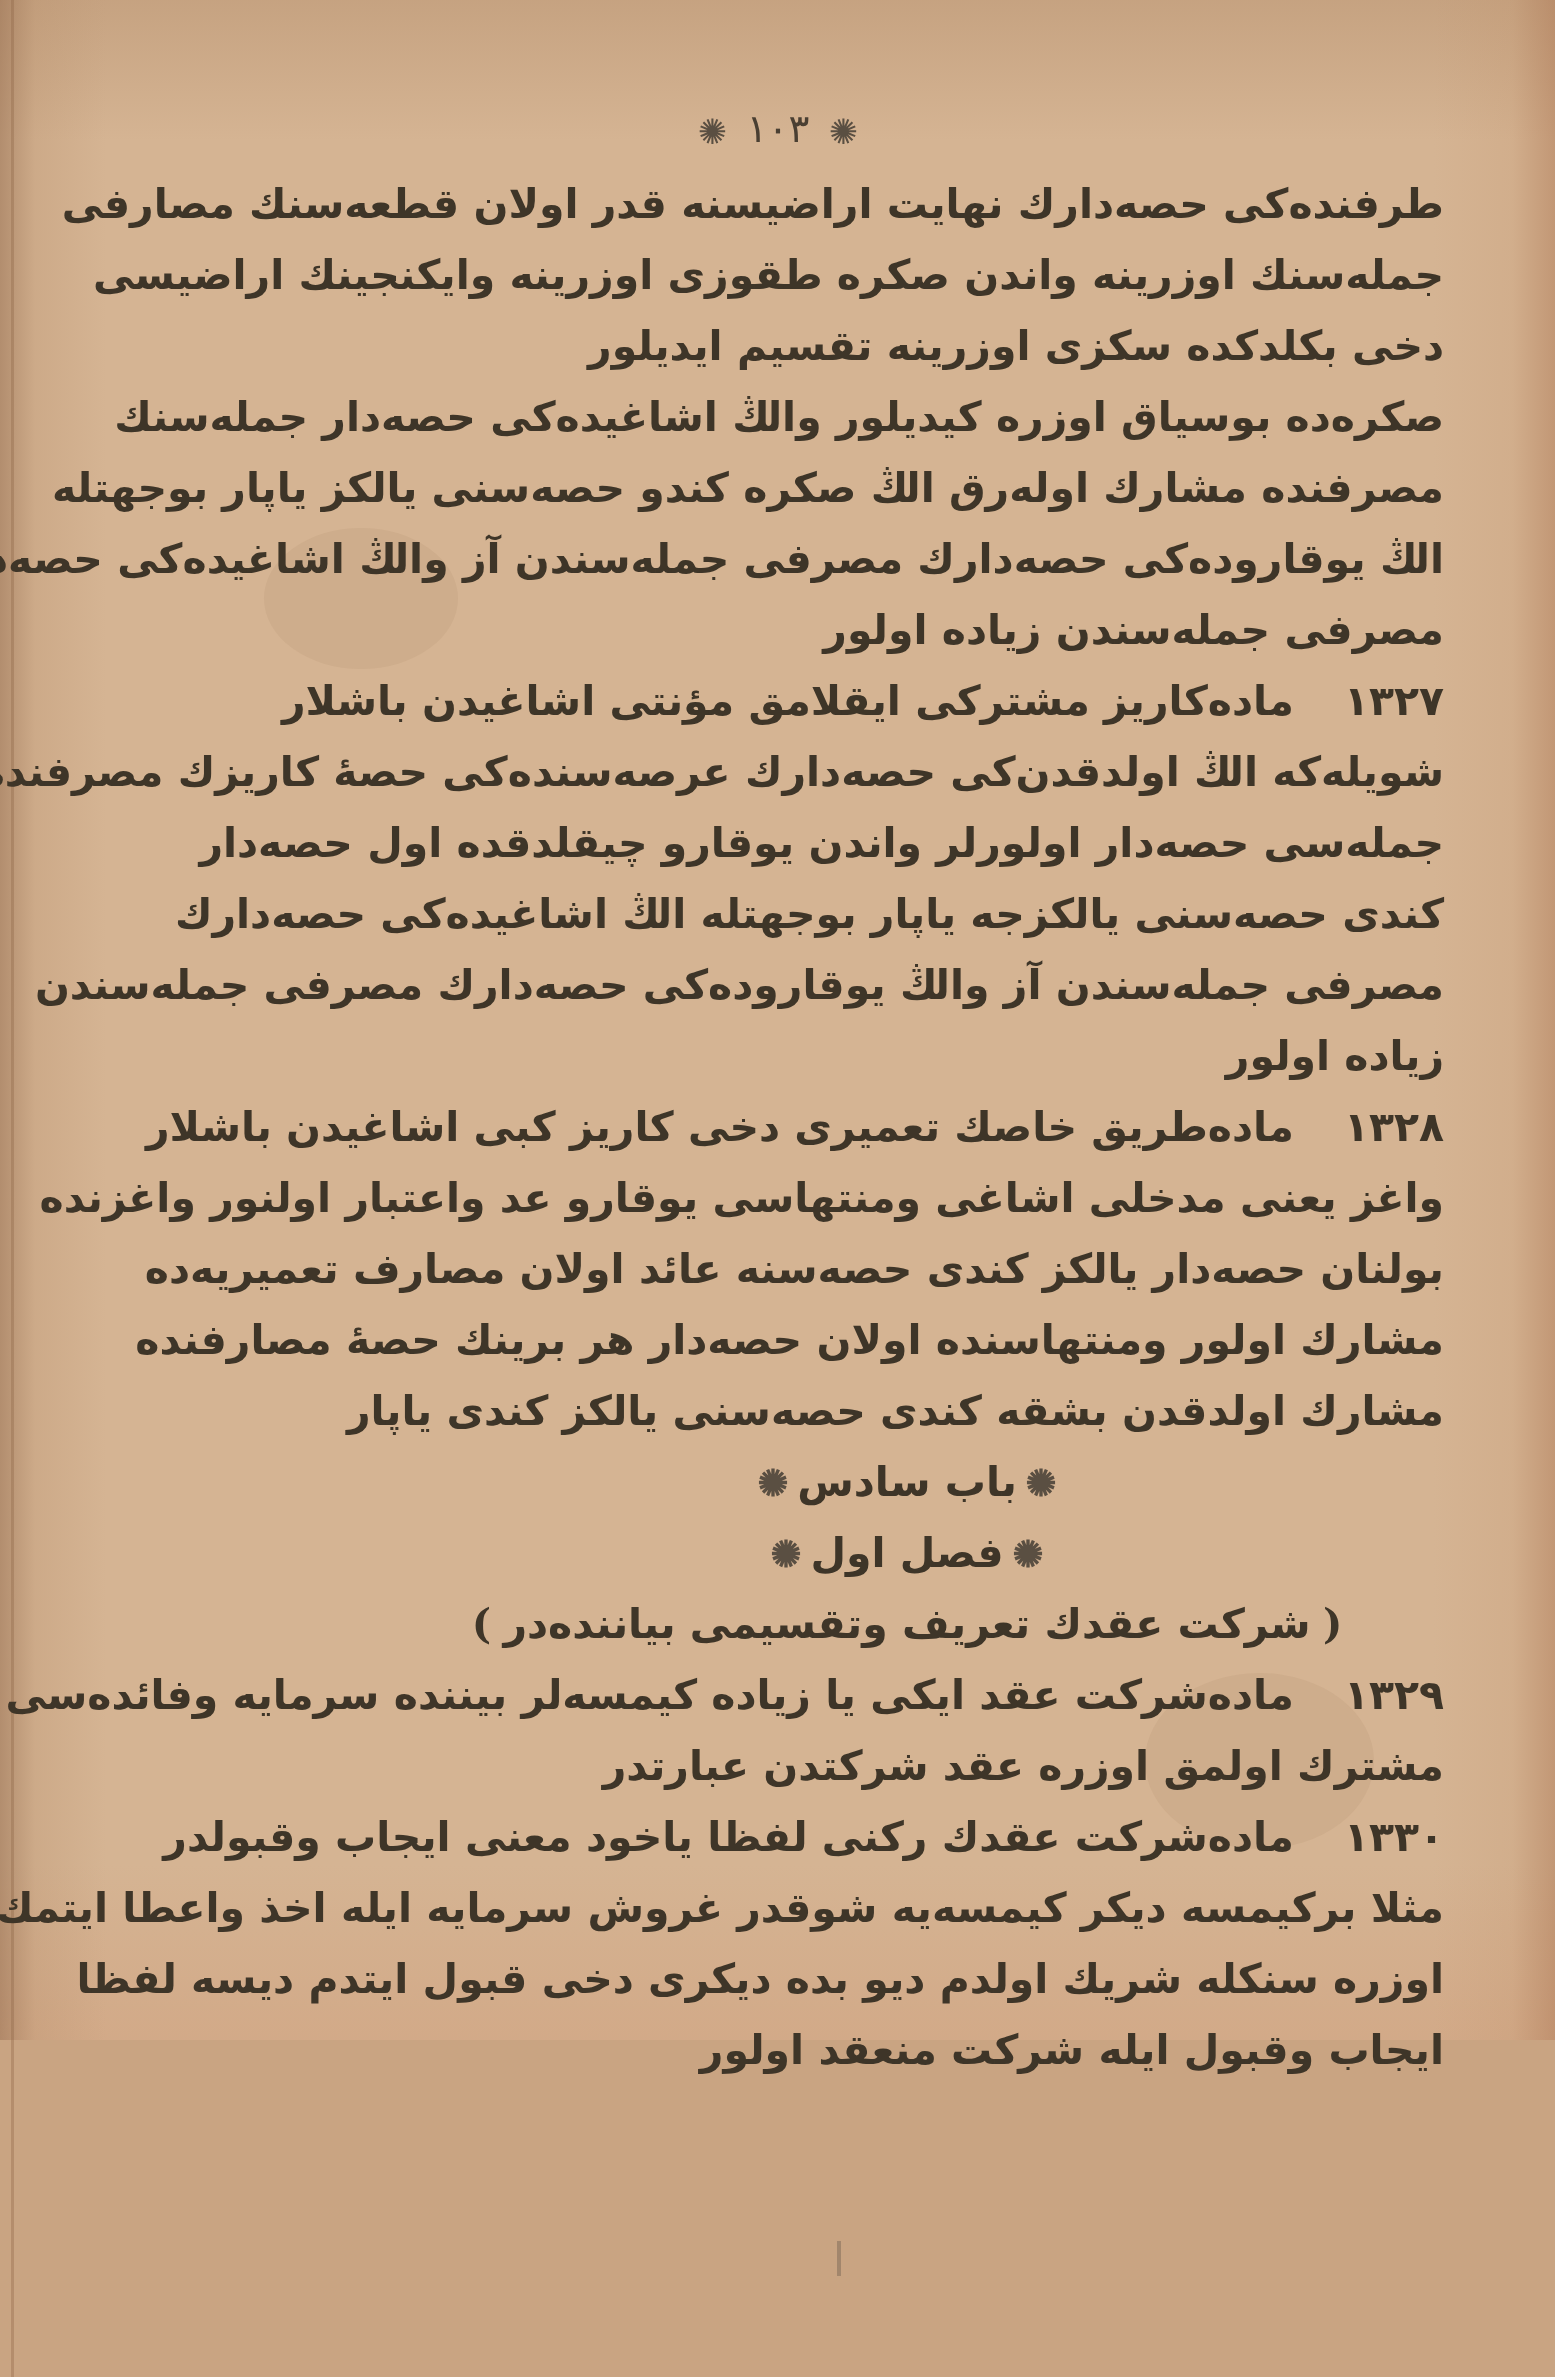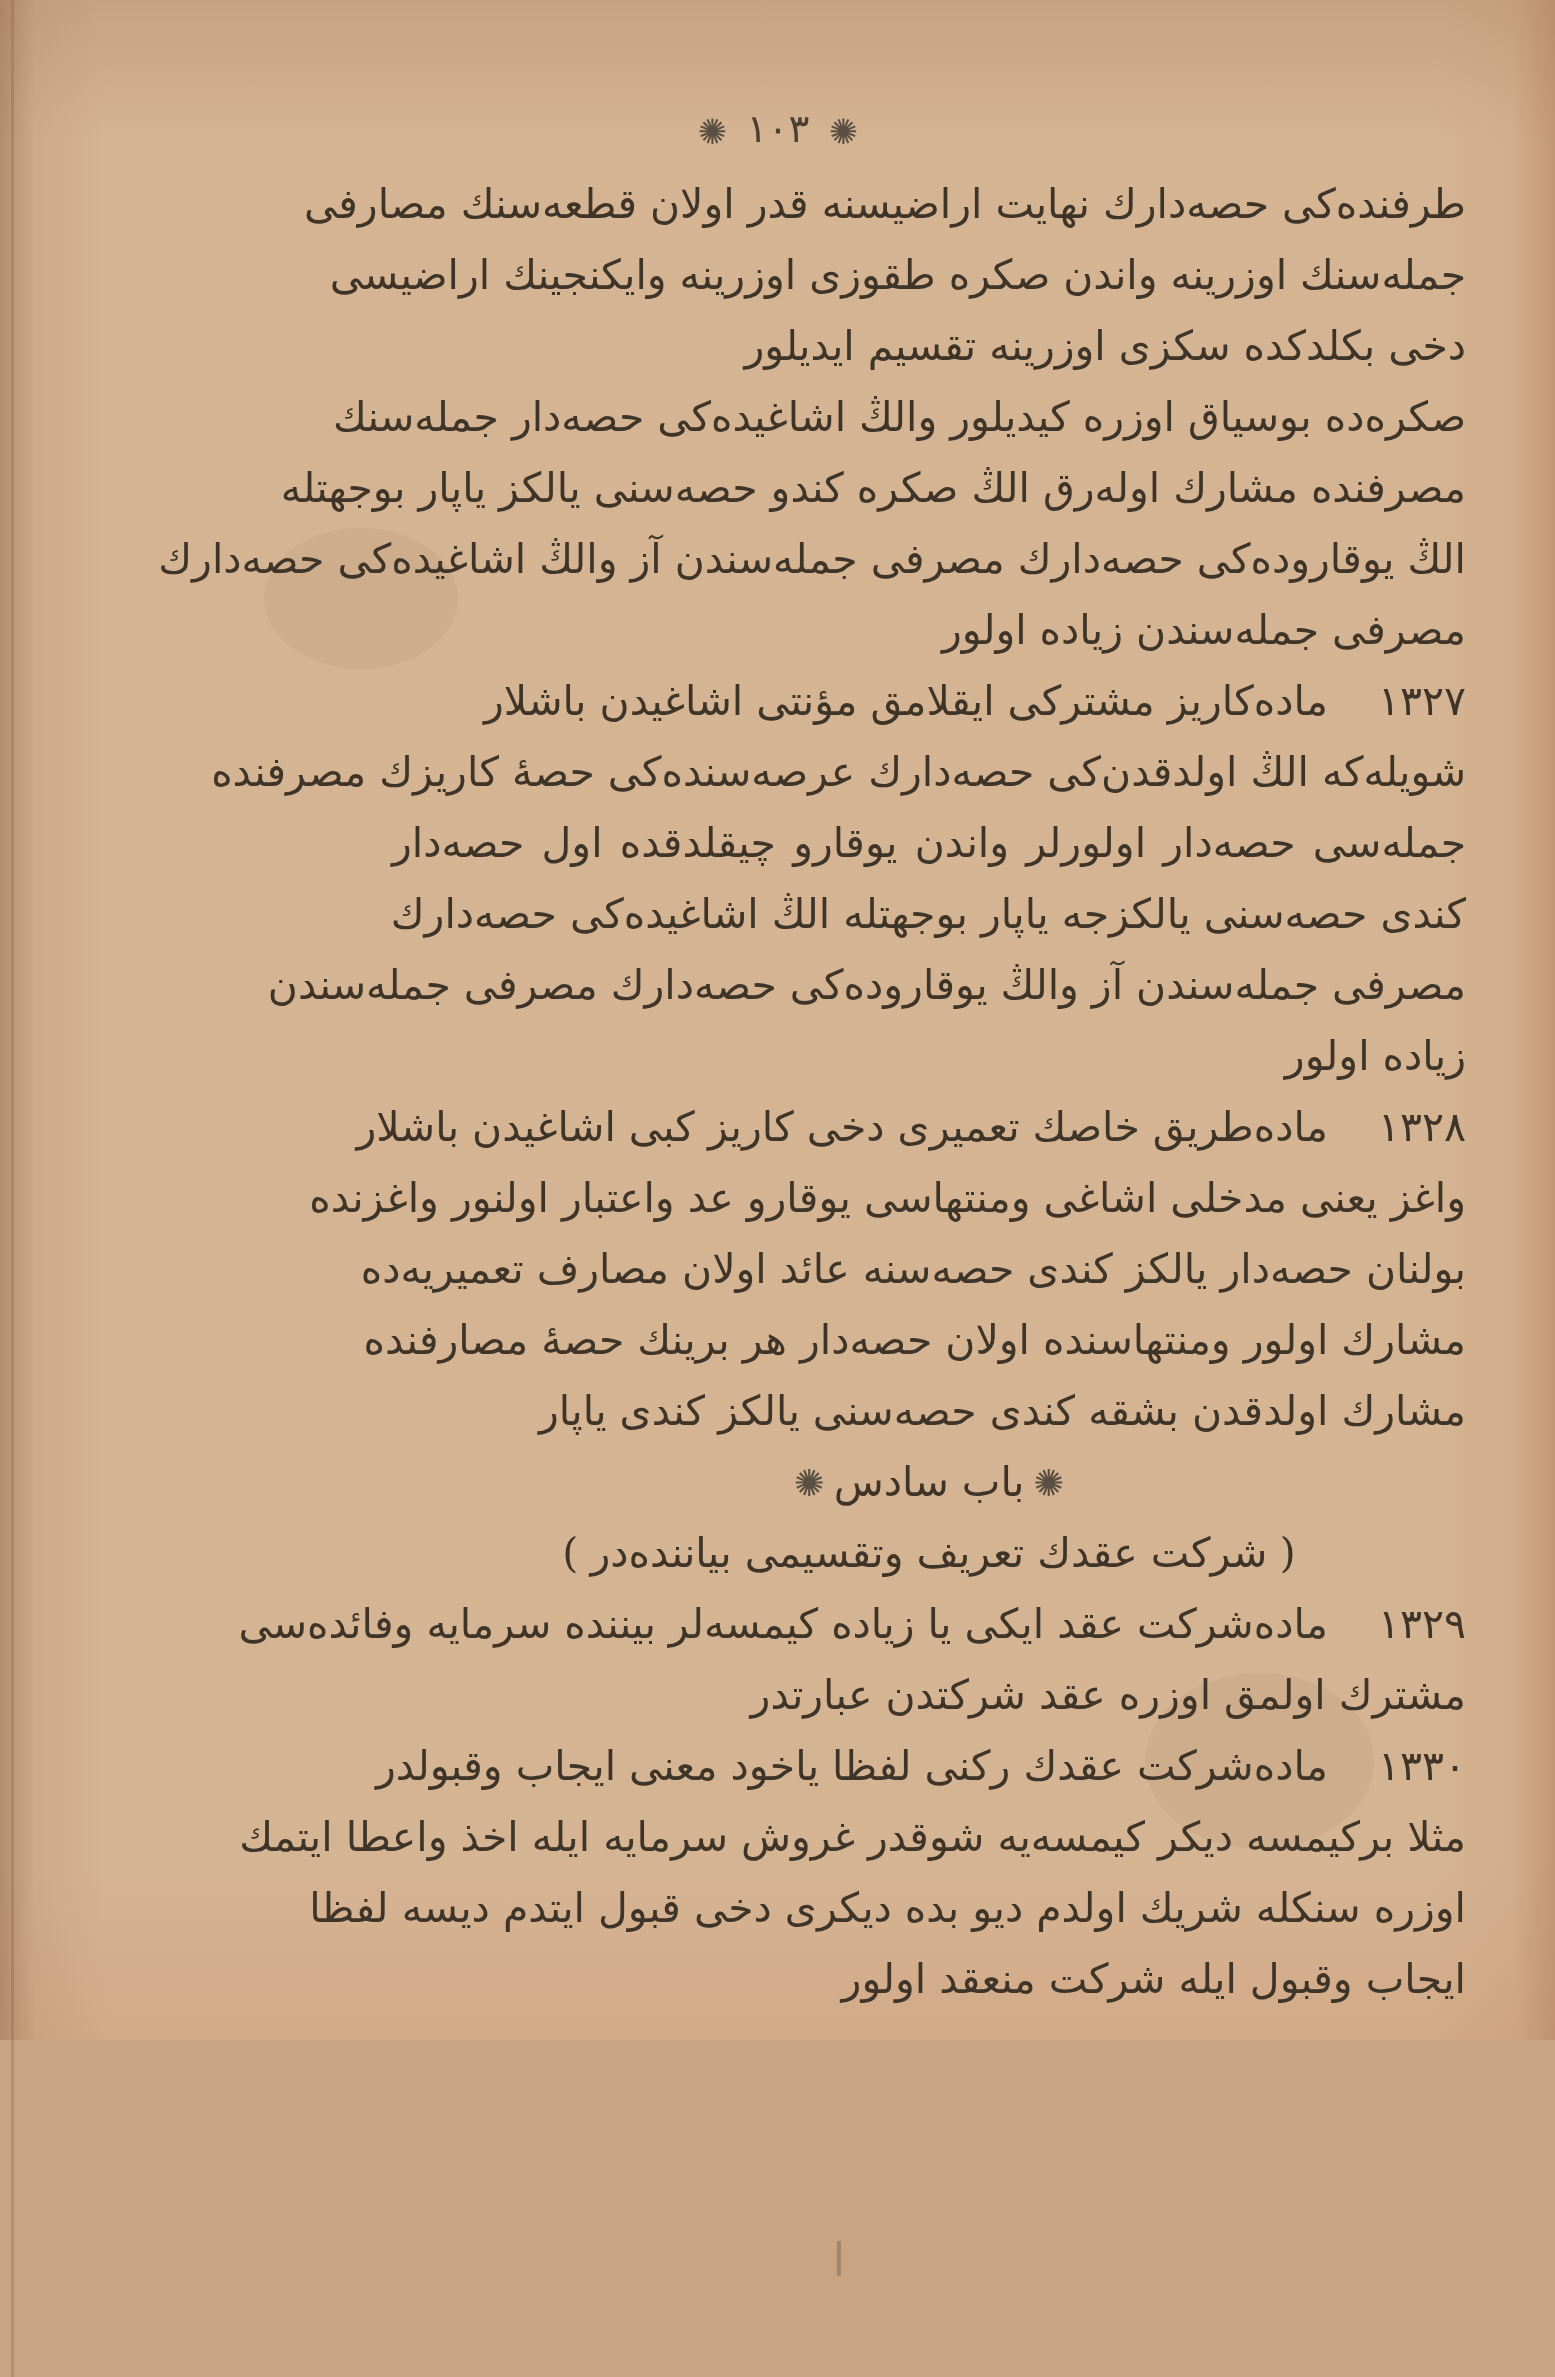--- a/index.html
+++ b/index.html
@@ -43,28 +43,29 @@
   }
   .header .orn {
     display: inline-block;
     color: #5a4f42;
     font-size: 35px;
     margin: 0 7px;
     vertical-align: middle;
   }
   .text-block {
     position: absolute;
-    left: 392px;
+    left: 370px;
     width: 1074px;
     top: 169px;
     direction: rtl;
     color: #3e3528;
     font-family: "DejaVu Sans", sans-serif;
     font-size: 41px;
     line-height: 71px;
+    font-weight: bold;
   }
   .line {
     display: block;
     white-space: nowrap;
     text-align: justify;
     text-align-last: justify;
     height: 71px;
   }
   .line.last {
     text-align-last: right;
@@ -140,20 +141,23 @@
     </span>
     <span class="line">واغز یعنی مدخلی اشاغی ومنتهاسی یوقارو عد واعتبار اولنور واغزنده</span>
     <span class="line">بولنان حصه‌دار یالکز کندی حصه‌سنه عائد اولان مصارف تعمیریه‌ده</span>
     <span class="line">مشارك اولور ومنتهاسنده اولان حصه‌دار هر برینك حصهٔ مصارفنده</span>
     <span class="line last">مشارك اولدقدن بشقه کندی حصه‌سنی یالکز کندی یاپار</span>
 
     <span class="line center">
       <span class="orn-inline">✺</span><span>باب سادس</span><span class="orn-inline">✺</span>
     </span>
     <span class="line center">
+      <span class="orn-inline">✺</span><span>فصل اول</span><span class="orn-inline">✺</span>
+    </span>
+    <span class="line center">
       <span class="paren">(</span><span>شرکت عقدك تعریف وتقسیمی بیاننده‌در</span><span class="paren">)</span>
     </span>
 
     <span class="line">
       <span class="article-num">١٣٢٩</span><span class="madde-label">ماده</span><span>شرکت عقد ایکی یا زیاده کیمسه‌لر بیننده سرمایه وفائده‌سی</span>
     </span>
     <span class="line last">مشترك اولمق اوزره عقد شرکتدن عبارتدر</span>
 
     <span class="line">
       <span class="article-num">١٣٣٠</span><span class="madde-label">ماده</span><span>شرکت عقدك رکنی لفظا یاخود معنی ایجاب وقبولدر</span>

